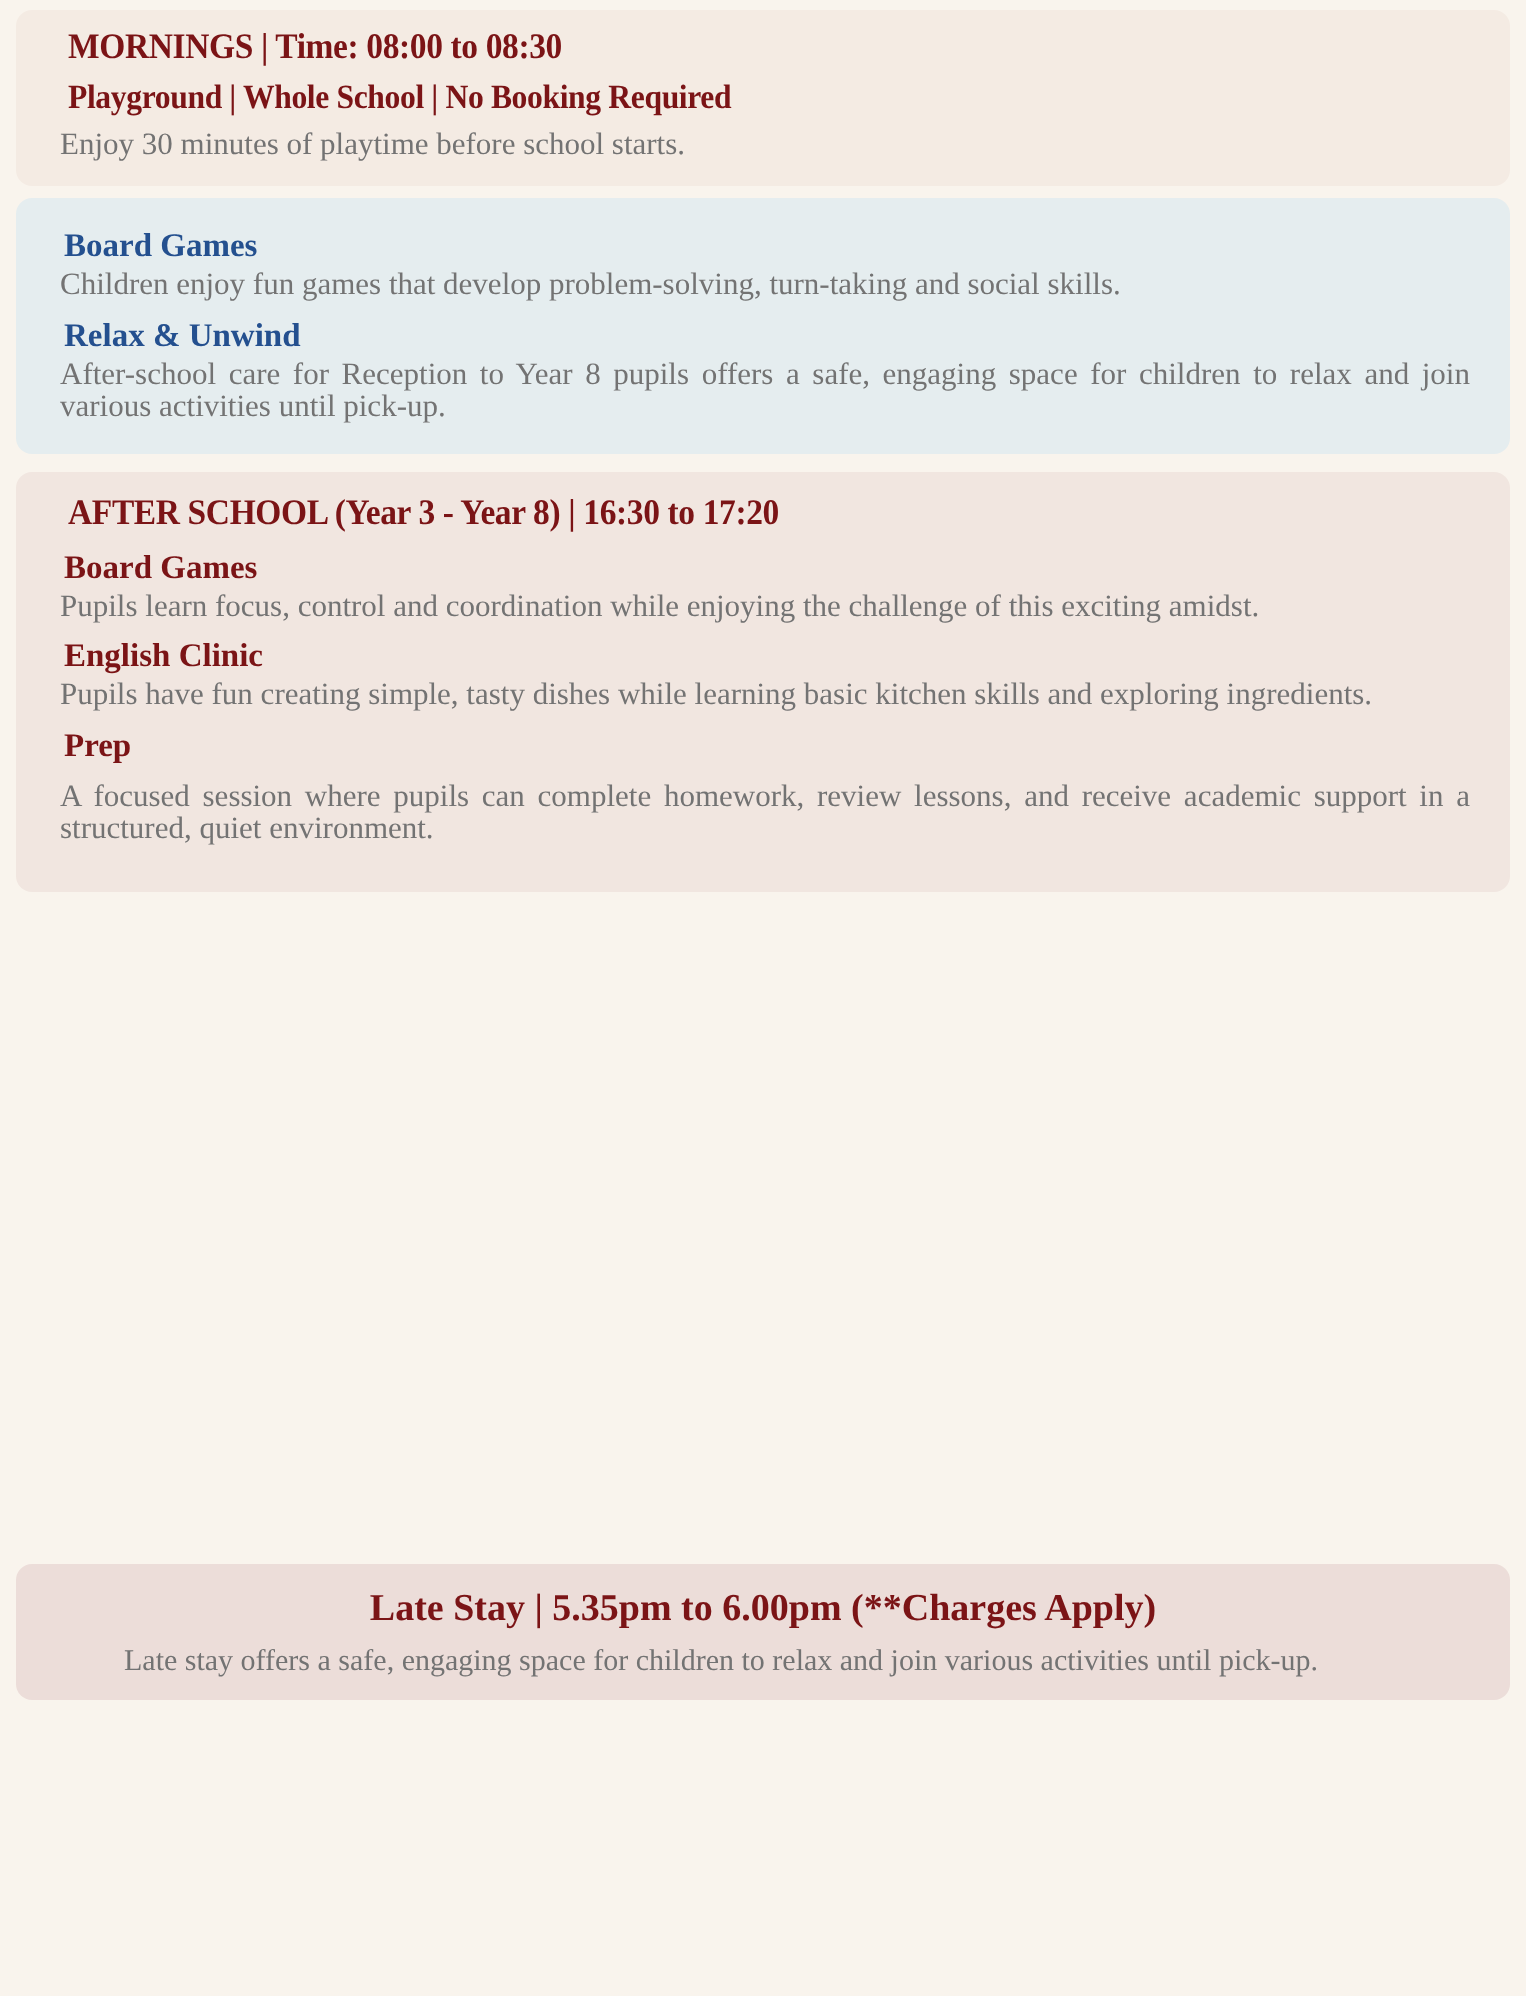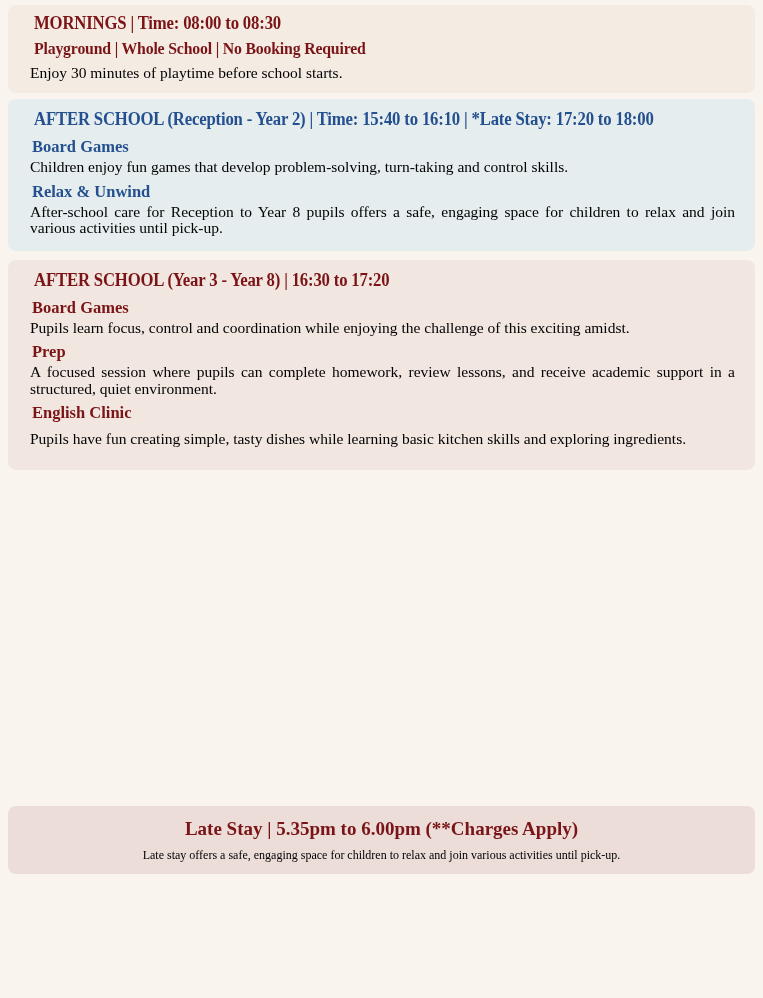--- a/index.html
+++ b/index.html
@@ -46,87 +46,86 @@
   .act-title {
     font-size: 16.5px;
     line-height: 20px;
     font-weight: bold;
     margin: 6px 0 2px 2px;
     font-family: Liberation Serif, serif;
   }
   .body-text {
     font-size: 15.5px;
     line-height: 16.5px;
-    color: #000000;
+    color: #737373;
     margin-bottom: 2px;
   }
   .card.cream .body-text { line-height: 20px; margin-top: 2px; }
   .card.blue .body-text, .card.rose .body-text { text-align: justify; }
   .card.rose .activity:last-child .body-text { margin-top: 8px; }
 
   .card.pink .hdr {
     font-size: 19px;
     line-height: 26px;
     white-space: normal;
     margin: 0 0 4px 0;
     transform: none;
     letter-spacing: 0;
     text-align: center;
   }
   .card.pink .body-text {
-    font-size: 12px;
+    font-size: 15px;
     line-height: 18px;
-    text-align: center;
+    text-align: left;
     margin: 0 24px;
   }
 </style>
 </head>
 <body>
 
 <div class="page">
 
   <section class="card cream">
     <h2 class="hdr maroon"><span class="cond">MORNINGS | Time: 08:00 to 08:30</span></h2>
     <h3 class="subhdr maroon"><span class="cond">Playground | Whole School | No Booking Required</span></h3>
     <p class="body-text">Enjoy 30 minutes of playtime before school starts.</p>
   </section>
 
   <section class="card blue">
-    <h2 class="hdr blue-t"><span class="cond">AFTER SCHOOL (Reception - Year 2) | Time: 15:40 to 16:10 | *Late Stay: 17:20 to 18:00</span></h2>
 
     <div class="activity">
       <h3 class="act-title blue-t">Board Games</h3>
-      <p class="body-text">Children enjoy fun games that develop problem-solving, turn-taking and control skills.</p>
+      <p class="body-text">Children enjoy fun games that develop problem-solving, turn-taking and social skills.</p>
     </div>
 
     <div class="activity">
       <h3 class="act-title blue-t">Relax &amp; Unwind</h3>
     </div>
 
     <div class="activity">
       <p class="body-text">After-school care for Reception to Year 8 pupils offers a safe, engaging space for children to relax and join various activities until pick-up.</p>
     </div>
   </section>
 
   <section class="card rose">
     <h2 class="hdr maroon"><span class="cond">AFTER SCHOOL (Year 3 - Year 8) | 16:30 to 17:20</span></h2>
 
     <div class="activity">
       <h3 class="act-title maroon">Board Games</h3>
       <p class="body-text">Pupils learn focus, control and coordination while enjoying the challenge of this exciting amidst.</p>
     </div>
 
     <div class="activity">
-      <h3 class="act-title maroon">Prep</h3>
-      <p class="body-text">A focused session where pupils can complete homework, review lessons, and receive academic support in a structured, quiet environment.</p>
+      <h3 class="act-title maroon">English Clinic</h3>
+      <p class="body-text">Pupils have fun creating simple, tasty dishes while learning basic kitchen skills and exploring ingredients.</p>
     </div>
 
     <div class="activity">
-      <h3 class="act-title maroon">English Clinic</h3>
-      <p class="body-text">Pupils have fun creating simple, tasty dishes while learning basic kitchen skills and exploring ingredients.</p>
+      <h3 class="act-title maroon">Prep</h3>
+      <p class="body-text">A focused session where pupils can complete homework, review lessons, and receive academic support in a structured, quiet environment.</p>
     </div>
   </section>
 
   <section class="card pink">
     <h2 class="hdr maroon">Late Stay | 5.35pm to 6.00pm (**Charges Apply)</h2>
     <p class="body-text">Late stay offers a safe, engaging space for children to relax and join various activities until pick-up.</p>
   </section>
 
 </div>
 

